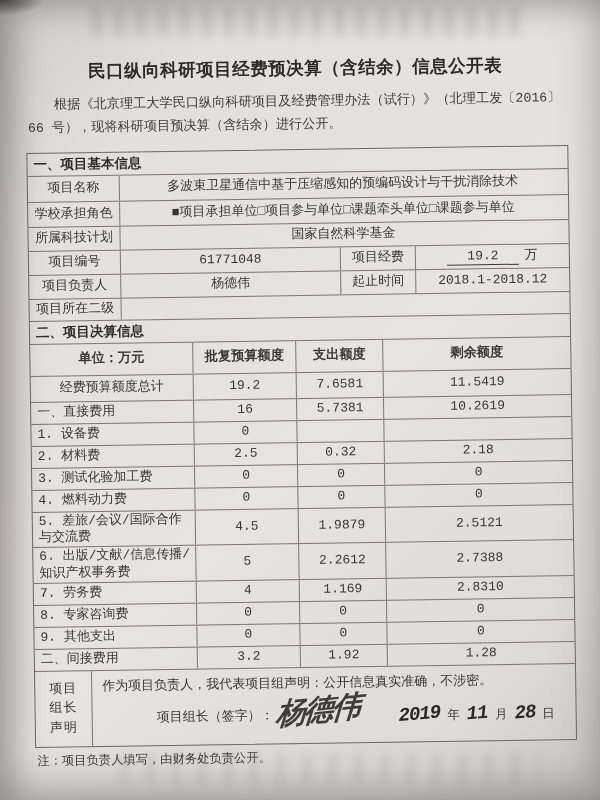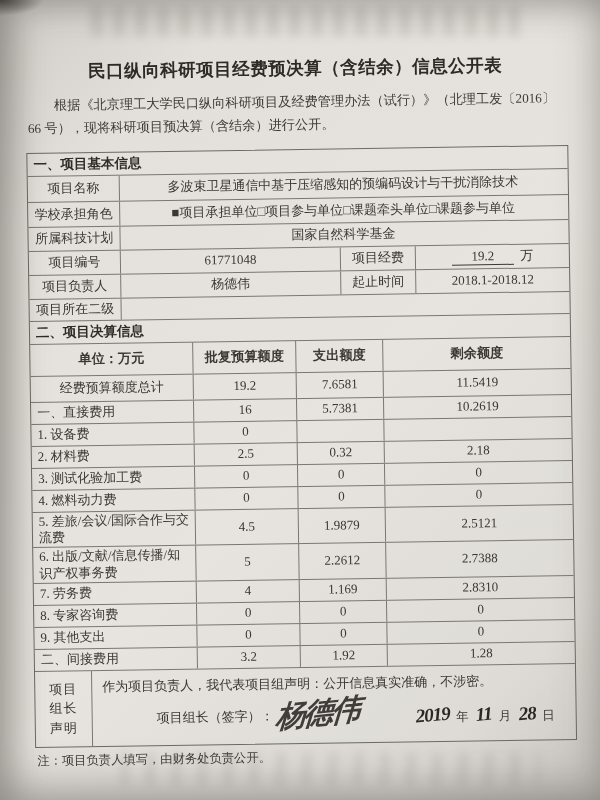--- a/index.html
+++ b/index.html
@@ -4,20 +4,21 @@
 <style>
   html,body{margin:0;padding:0;}
   body{
     width:600px;height:800px;overflow:hidden;
     background:#b3b0ab;
     font-family:"Liberation Serif", serif;
   }
   .photo{
     position:relative;width:600px;height:800px;overflow:hidden;
     background:linear-gradient(135deg,#cfccc7 0%,#e3e0db 18%,#e6e3de 55%,#dcd9d4 85%,#c8c5c0 100%);
+    font-family:Liberation Mono, monospace;
   }
   .photo::after{ 
     content:"";position:absolute;inset:0;pointer-events:none;
     box-shadow:inset 14px 6px 34px rgba(70,66,60,.38), inset -6px -18px 40px rgba(90,86,80,.30);
   }
   .corner-shadow{
     position:absolute;left:0;top:0;width:44px;height:16px;
     background:radial-gradient(ellipse at 0 0,rgba(40,38,35,.85),rgba(40,38,35,0) 70%);
   }
   .bleed{position:absolute;filter:blur(4px);opacity:.16;pointer-events:none;}

